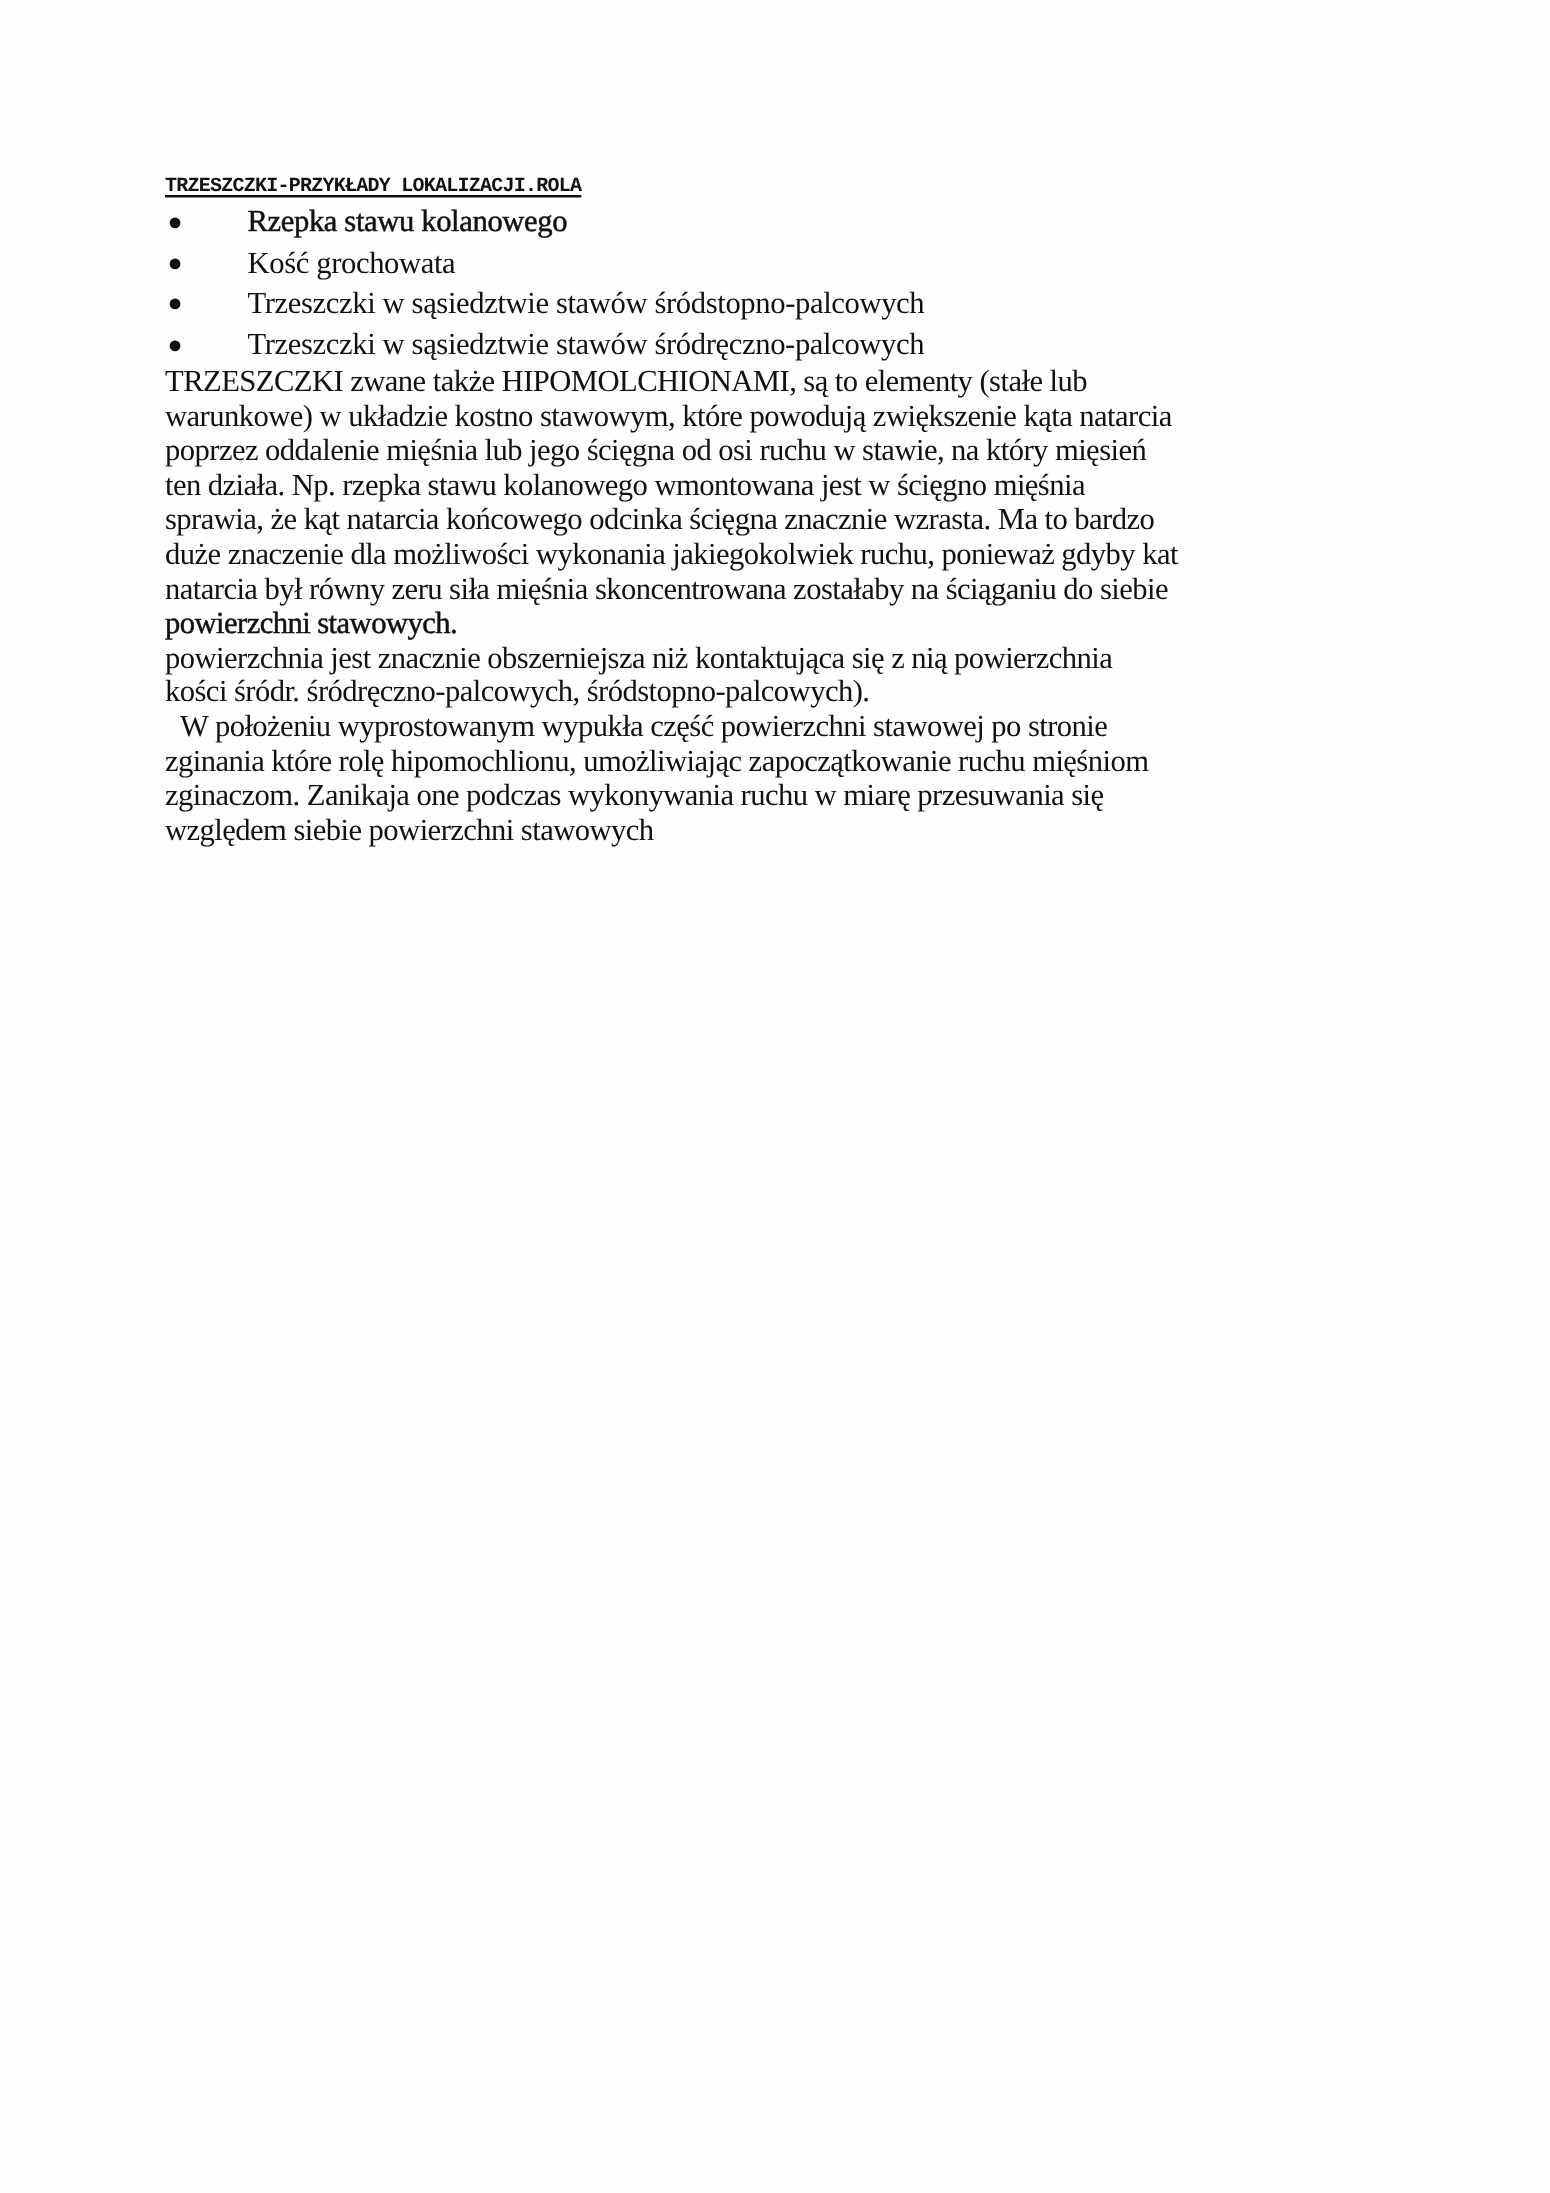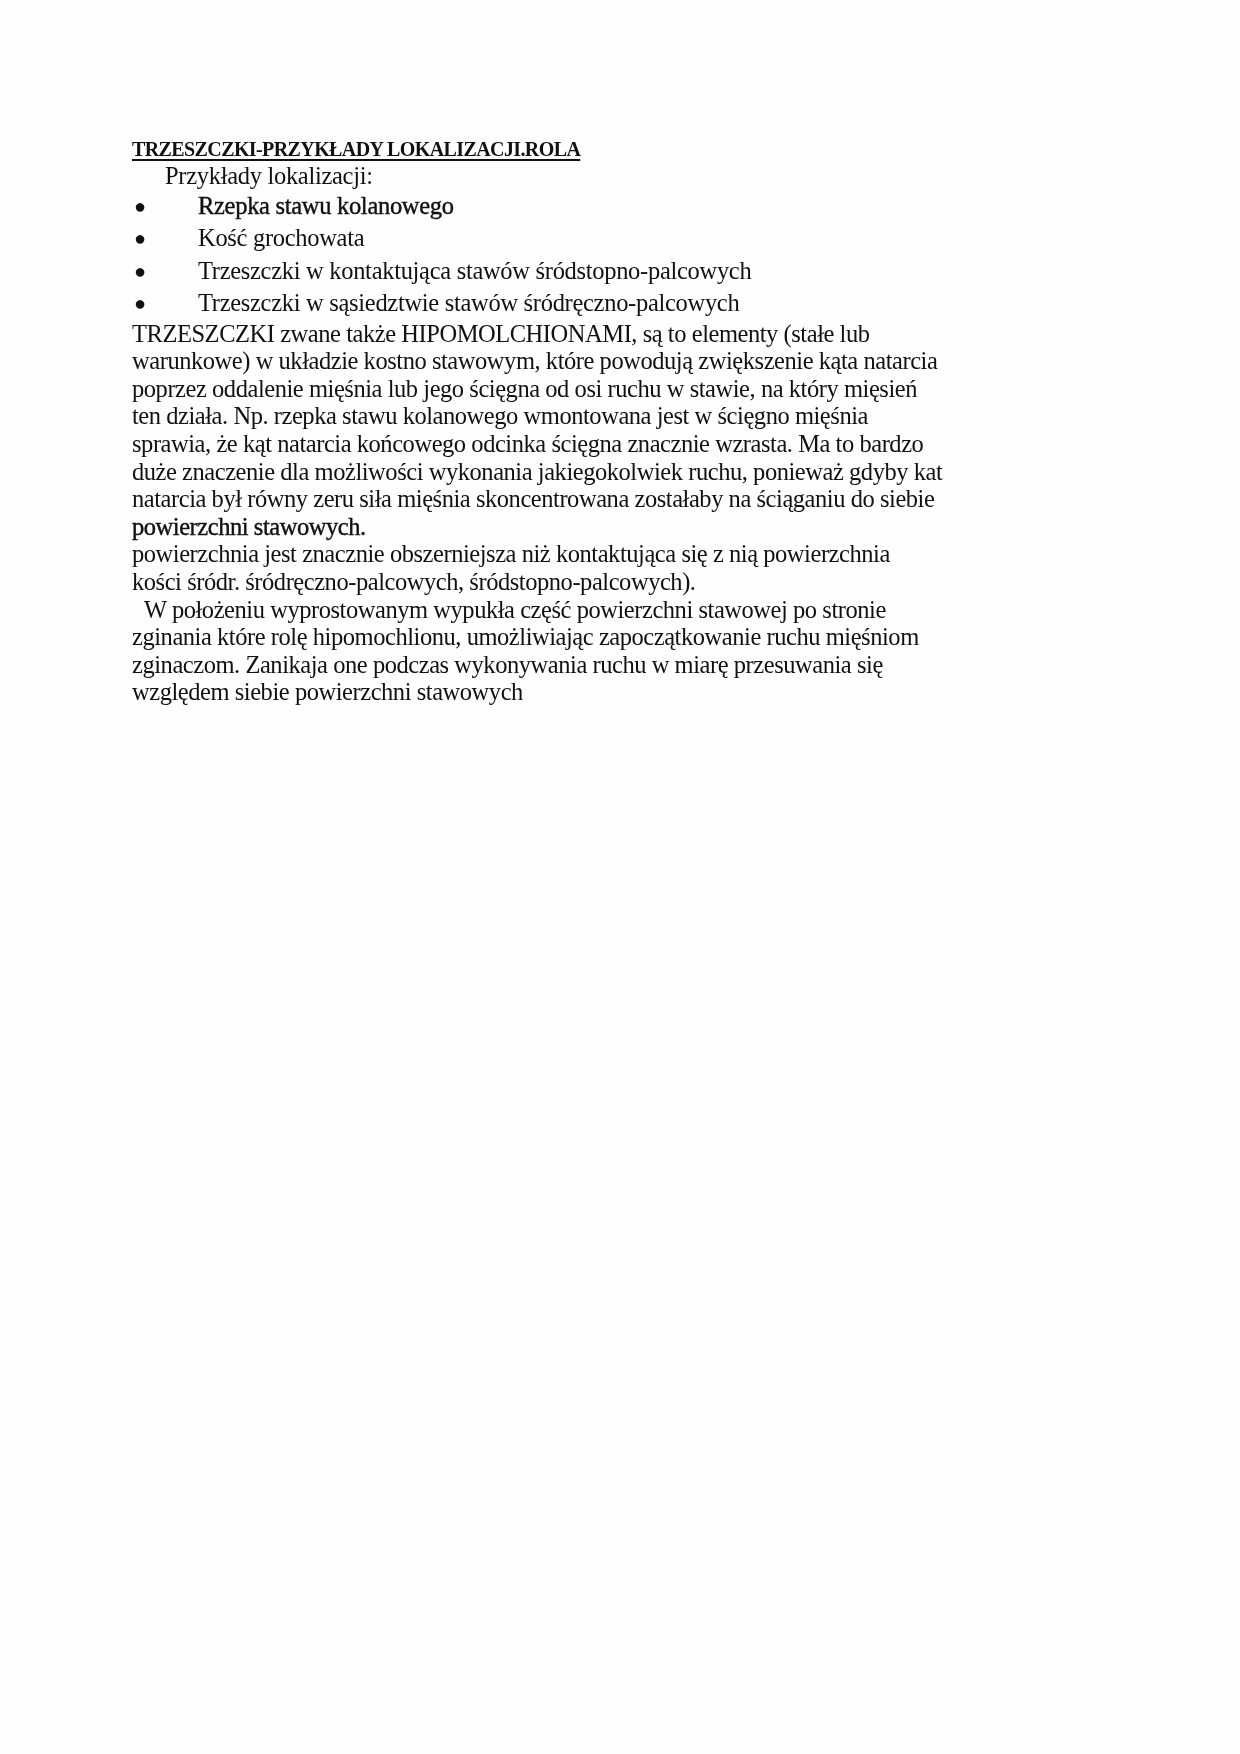--- a/index.html
+++ b/index.html
@@ -29,25 +29,26 @@
       top: 134px;
       width: 960px;
       font-size: 24.5px;
       line-height: 27.6px;
     }
     .title {
       font-weight: bold;
       text-decoration: underline;
       text-decoration-thickness: 2px;
       text-underline-offset: 3px;
-      font-size: 20px;
+      font-size: 16px;
       letter-spacing: -0.6px;
       margin: 0;
       line-height: 30px;
       height: 28px;
+      font-family: Liberation Mono, monospace;
     }
     .subtitle {
       margin: 0;
       padding-left: 33px;
       letter-spacing: -0.3px;
     }
     ul.locations {
       list-style: none;
       margin: 0;
       padding: 0;
@@ -89,34 +90,33 @@
     }
   </style>
 </head>
 <body>
 
 <div class="page">
   <div class="content">
 
     <h1 class="title">TRZESZCZKI-PRZYKŁADY LOKALIZACJI.ROLA</h1>
 
-    <p class="subtitle">Przykłady lokalizacji:</p>
 
     <ul class="locations">
       <li class="bold-item">
         <span class="bullet">●</span>
         <span class="item-text">Rzepka stawu kolanowego</span>
       </li>
       <li>
         <span class="bullet">●</span>
         <span class="item-text">Kość grochowata</span>
       </li>
       <li>
         <span class="bullet">●</span>
-        <span class="item-text">Trzeszczki w kontaktująca stawów śródstopno-palcowych</span>
+        <span class="item-text">Trzeszczki w sąsiedztwie stawów śródstopno-palcowych</span>
       </li>
       <li>
         <span class="bullet">●</span>
         <span class="item-text">Trzeszczki w sąsiedztwie stawów śródręczno-palcowych</span>
       </li>
     </ul>
 
     <p class="para">
       <span class="line">TRZESZCZKI zwane także HIPOMOLCHIONAMI, są to elementy (stałe lub</span>
       <span class="line">warunkowe) w układzie kostno stawowym, które powodują zwiększenie kąta natarcia</span>

